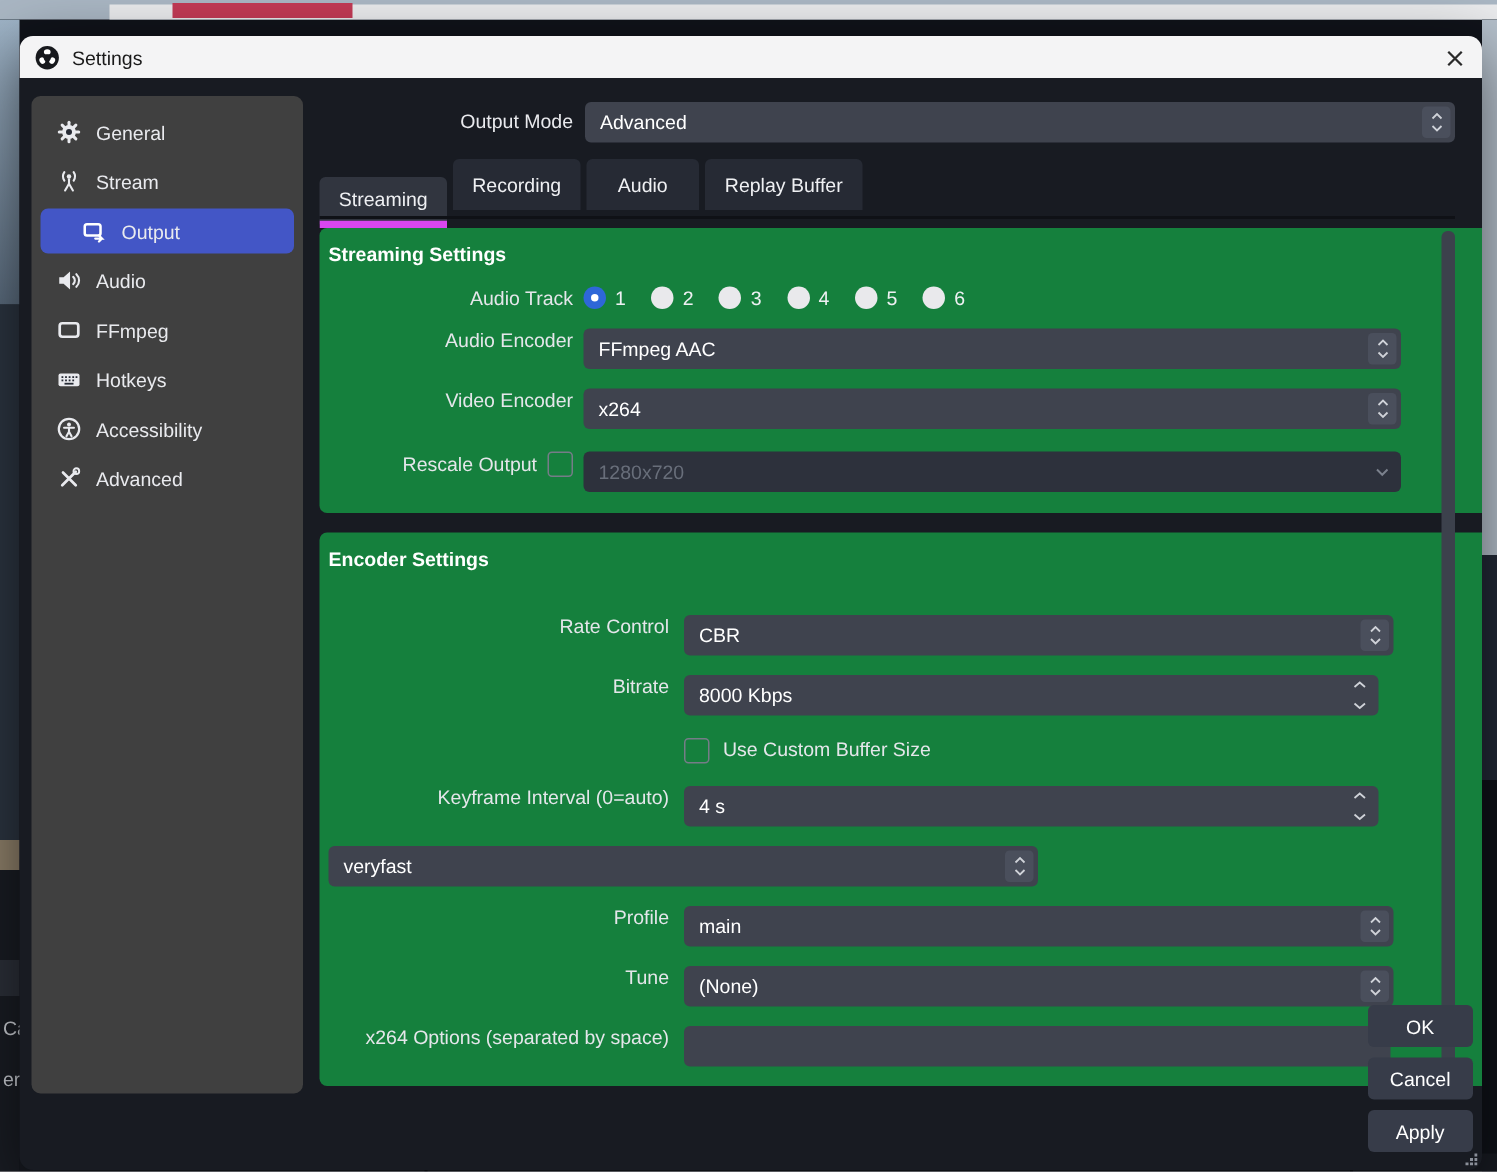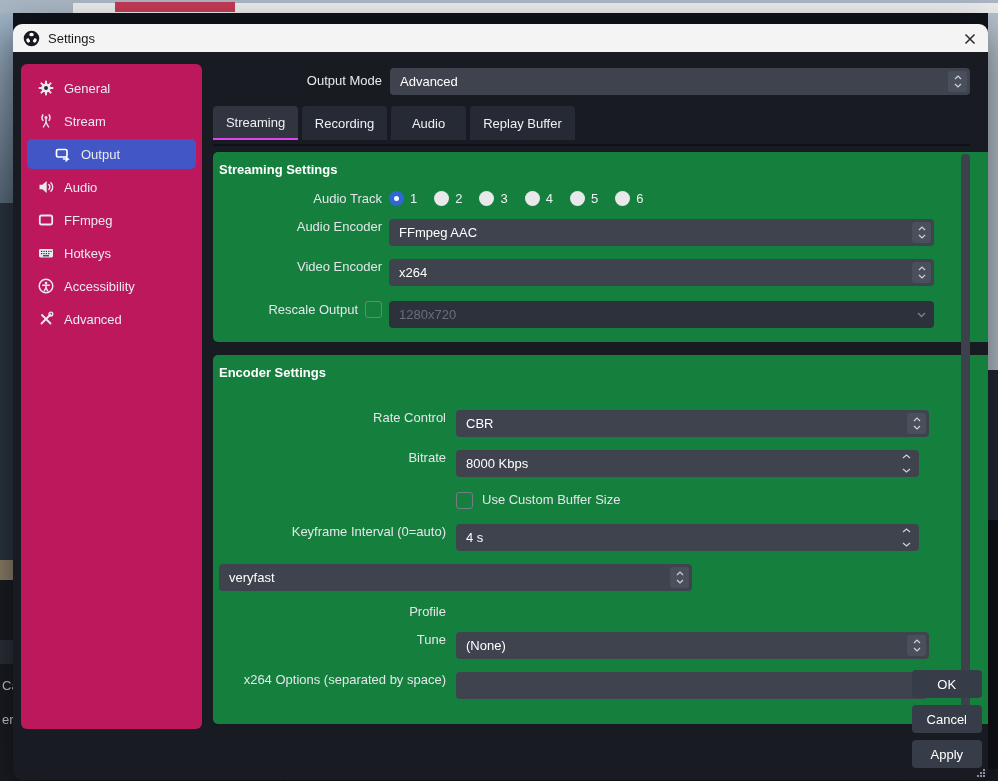--- a/index.html
+++ b/index.html
@@ -25,36 +25,36 @@
   
   .dialog { position:absolute; left:13px; top:24px; width:975px; height:756px; background:#181b22;
             border-radius:9px; overflow:hidden; box-shadow:0 10px 40px rgba(0,0,0,.55); }
   .titlebar { position:absolute; left:0; top:0; width:975px; height:28px; background:#f4f4f5;
               display:flex; align-items:center; padding:0 10px; }
   .titlebar .title { color:#1a1a1a; font-size:13px; margin-left:8px; }
   .close-btn { position:absolute; right:10px; top:7px; width:16px; height:15px; display:flex;
                align-items:center; justify-content:center; cursor:pointer; }
 
   
-  .sidebar { position:absolute; left:8px; top:40px; width:181px; height:665px; background:#be185d;
+  .sidebar { position:absolute; left:8px; top:40px; width:181px; height:665px; background:#404040;
              border-radius:6px; padding-top:6px; }
   .side-item { height:30px; margin:3px 6px; border-radius:5px; display:flex; align-items:center;
                padding-left:11px; color:#e9eaee; font-size:13px; cursor:pointer; }
   .side-item.selected { background:#4356c6;padding-left:28px; }
   .side-item .icn { width:16px; height:16px; margin-right:10px; flex:none; }
 
   
   .om-label { position:absolute; left:0; top:44px; width:369px; height:26px; line-height:26px;
               text-align:right; color:#e9eaee; font-size:13px; }
   .om-combo { left:377px; top:44px; width:580px; }
 
   
   .tab { position:absolute; top:82px; height:34px; background:#262a34; border-radius:4px 4px 0 0;
          color:#eff0f3; font-size:13px; display:flex; align-items:center; justify-content:center; cursor:pointer; }
-  .tab.active { background:#31353f; border-bottom:2px solid #d946ef; }
+  .tab.active { background:#31353f; border-bottom:5px solid #d946ef;margin-top:12px; }
   .tab-sep { position:absolute; left:200px; top:120px; width:757px; height:2px; background:#0f1116; }
 
   
   .group { position:absolute; left:200px; width:810px; background:#15803d; border-radius:5px;
            padding:10px 12px 0 6px; }
   .group-title { color:#ffffff; font-size:13px; font-weight:bold; }
   .row { display:flex; align-items:flex-start; margin-top:13px; }
   .lbl { text-align:right; color:#e4e6ea; font-size:13px; white-space:nowrap;
          display:flex; align-items:center; justify-content:flex-end; flex:none; }
   .g1 .lbl { width:163px; margin-right:7px; }
@@ -406,20 +406,31 @@
               </svg>
             <svg class="chev" width="8" height="5" viewBox="0 0 8 5">
                 <path d="M1 1l3 3 3-3" stroke="#cfd2d8" stroke-width="1.2" fill="none"></path>
               </svg>
           </span>
         </div>
       </div>
 
       <div class="row">
         <div class="lbl">Profile</div>
+        <div class="combo field">
+          <span>main</span>
+          <span class="spin">
+            <svg class="chev" width="8" height="5" viewBox="0 0 8 5">
+                <path d="M1 4l3-3 3 3" stroke="#cfd2d8" stroke-width="1.2" fill="none"></path>
+              </svg>
+            <svg class="chev" width="8" height="5" viewBox="0 0 8 5">
+                <path d="M1 1l3 3 3-3" stroke="#cfd2d8" stroke-width="1.2" fill="none"></path>
+              </svg>
+          </span>
+        </div>
       </div>
 
       <div class="row">
         <div class="lbl">Tune</div>
         <div class="combo field">
           <span>(None)</span>
           <span class="spin">
             <svg class="chev" width="8" height="5" viewBox="0 0 8 5">
                 <path d="M1 4l3-3 3 3" stroke="#cfd2d8" stroke-width="1.2" fill="none"></path>
               </svg>

